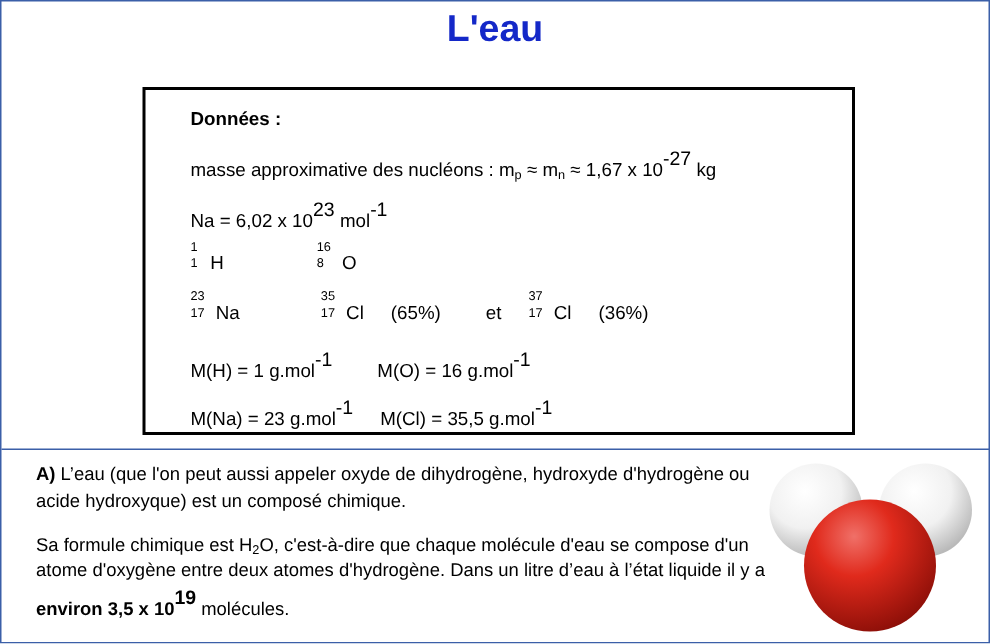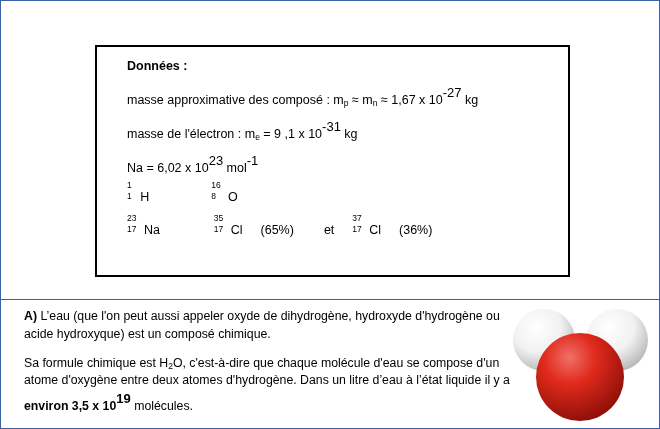--- a/index.html
+++ b/index.html
@@ -34,21 +34,21 @@
     font-size: 25px;
     font-weight: bold;
     color: #1428c8;
     letter-spacing: 0px;
   }
 
   
   .data-box {
     position: absolute;
     left: 94px;
-    top: 44px;
+    top: 57px;
     width: 475px;
     height: 232px;
     border: 2px solid #000000;
     box-sizing: border-box;
     padding: 12px 0 0 30px;
     font-size: 12.5px;
   }
   .data-box .line {
     margin-bottom: 11px;
     white-space: nowrap;
@@ -129,32 +129,30 @@
     top: 306px;
     width: 145px;
     height: 118px;
   }
 </style>
 </head>
 <body>
 
 <div class="page">
 
+  <div class="title">L'eau</div>
 
   <div class="data-box">
 
     <div class="line head">Données :</div>
 
     <div class="line">
-      <span>masse approximative des composé : m</span><sub>p</sub><span> ≈ m</span><sub>n</sub><span> ≈ 1,67 x 10</span><sup>-27</sup><span> kg</span>
-    </div>
-
-    <div class="line">
-      <span>masse de l'électron : m</span><sub>e</sub><span> = 9 ,1 x 10</span><sup>-31</sup><span> kg</span>
-    </div>
+      <span>masse approximative des nucléons : m</span><sub>p</sub><span> ≈ m</span><sub>n</sub><span> ≈ 1,67 x 10</span><sup>-27</sup><span> kg</span>
+    </div>
+
 
     <div class="line tight">
       <span>Na = 6,02 x 10</span><sup>23</sup><span> mol</span><sup>-1</sup>
     </div>
 
     <div class="line" style="margin-bottom:17px;">
       <span class="iso">
         <span class="top">1</span>
         <span class="bot">1</span>
       </span><span class="sym">H</span><span class="gap-a"></span><span class="iso w2">
@@ -169,21 +167,27 @@
         <span class="bot">17</span>
       </span><span class="sym">Na</span><span class="gap-b"></span><span class="iso w2">
         <span class="top">35</span>
         <span class="bot">17</span>
       </span><span class="sym">Cl</span><span class="gap-d"></span><span>(65%)</span><span class="gap-c"></span><span>et</span><span class="gap-d"></span><span class="iso w2">
         <span class="top">37</span>
         <span class="bot">17</span>
       </span><span class="sym">Cl</span><span class="gap-d"></span><span>(36%)</span>
     </div>
 
-
+    <div class="line">
+      <span>M(H) = 1 g.mol</span><sup>-1</sup><span class="gap-c"></span><span>M(O) = 16 g.mol</span><sup>-1</sup>
+    </div>
+
+    <div class="line">
+      <span>M(Na) = 23 g.mol</span><sup>-1</sup><span class="gap-d"></span><span>M(Cl) = 35,5 g.mol</span><sup>-1</sup>
+    </div>
 
   </div>
 
   <div class="sep"></div>
 
   <div class="body-text">
     <p><span class="lead">A)</span><span> L’eau (que l'on peut aussi appeler oxyde de dihydrogène, hydroxyde d'hydrogène ou acide hydroxyque) est un composé chimique.</span></p>
     <p><span>Sa formule chimique est H</span><sub>2</sub><span>O, c'est-à-dire que chaque molécule d'eau se compose d'un atome d'oxygène entre deux atomes d'hydrogène. Dans un litre d’eau à l’état liquide il y a </span><b><span>environ 3,5 x 10</span><sup>19</sup></b><span> molécules.</span></p>
   </div>
 

